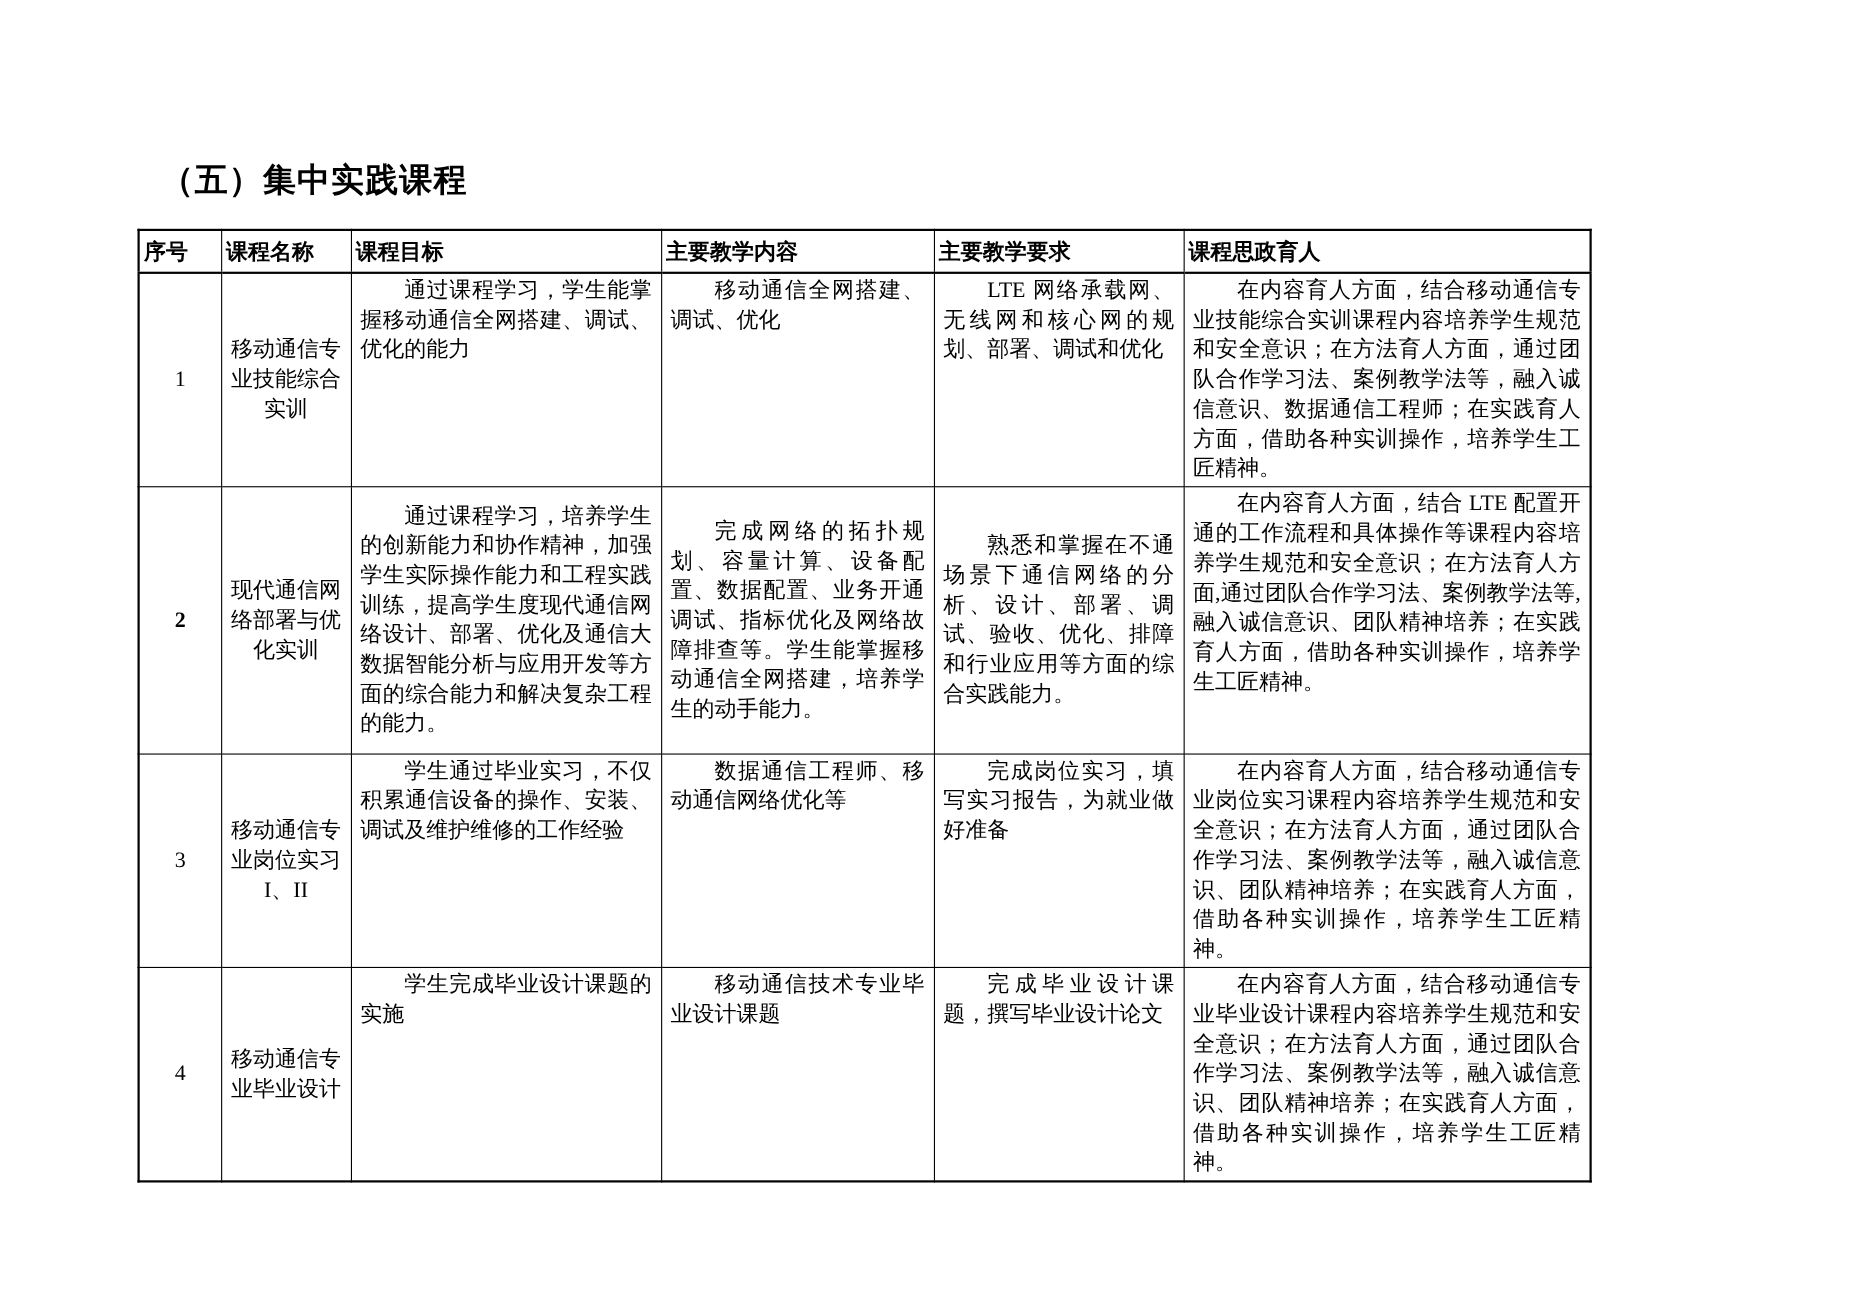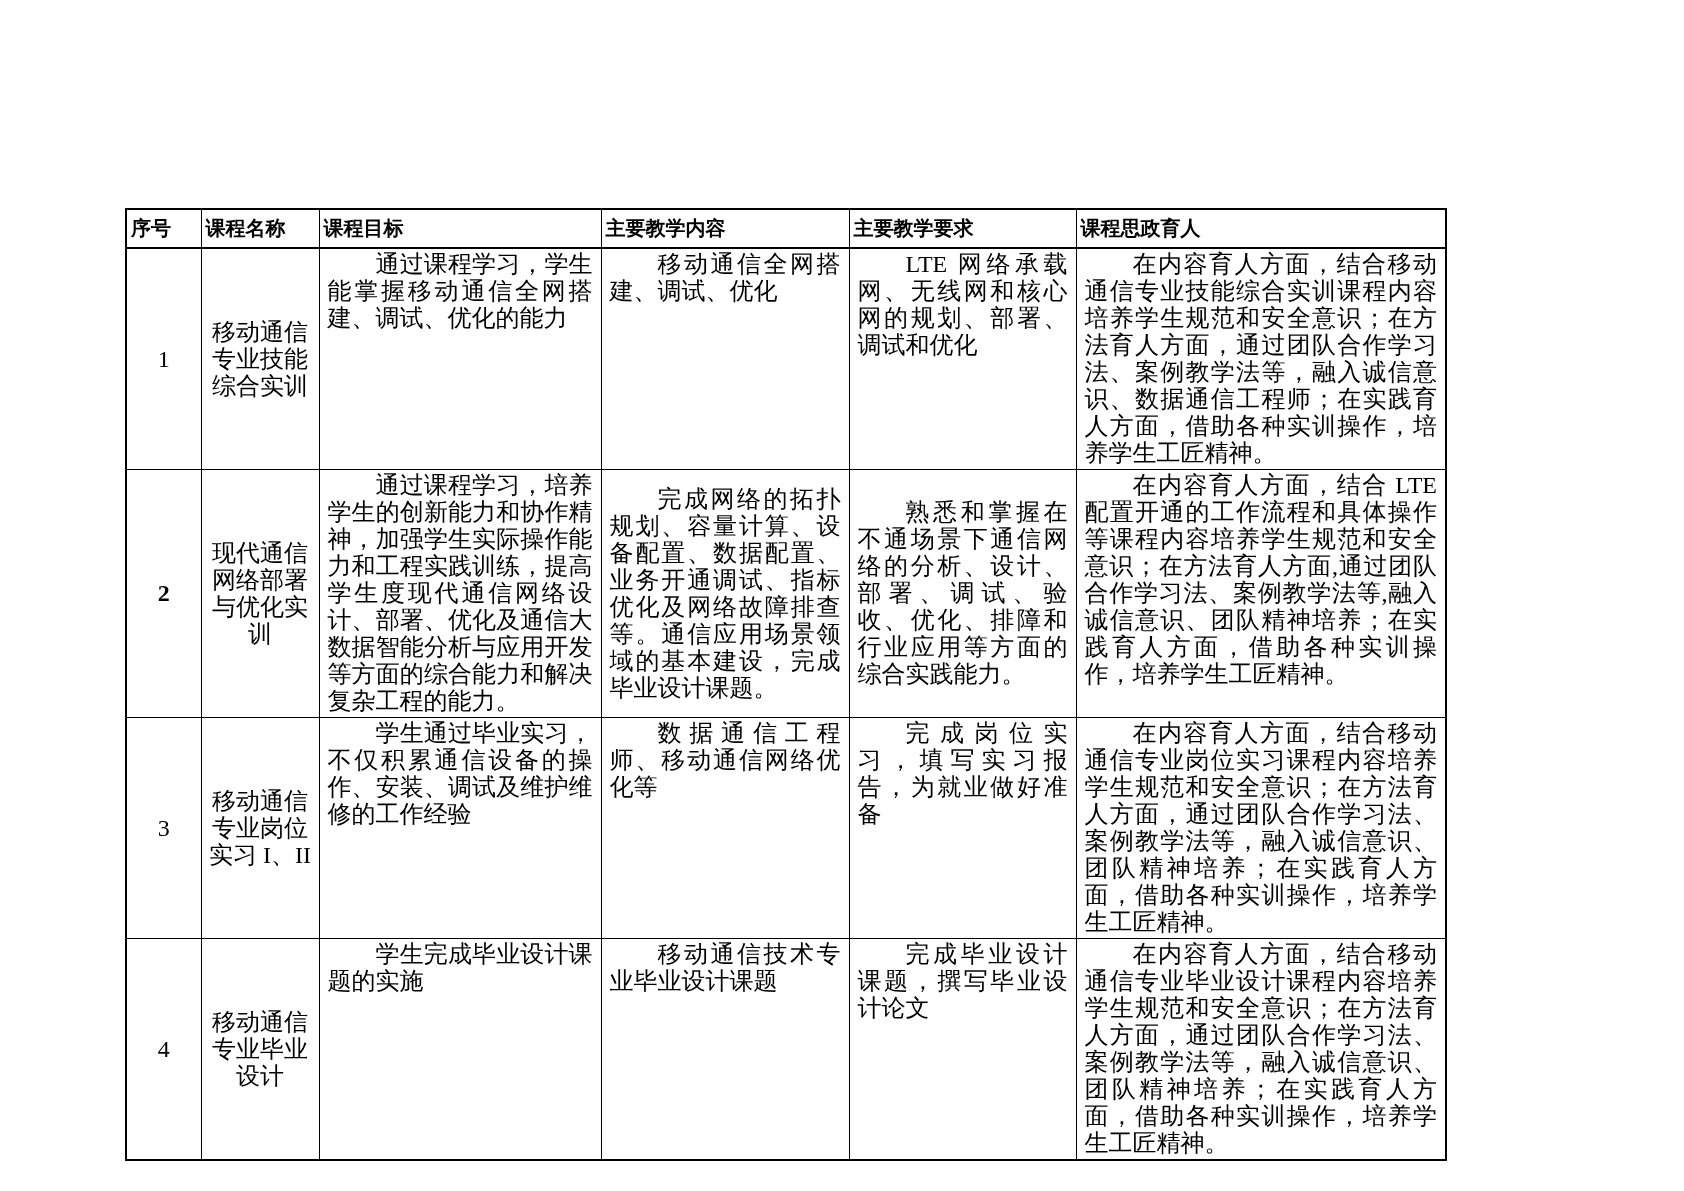--- a/index.html
+++ b/index.html
@@ -38,21 +38,21 @@
   .course-table thead th {
     border-bottom: 2px solid #000;
     font-size: 20px;
     font-weight: bold;
     text-align: left;
     vertical-align: middle;
     padding: 2px 4px;
     height: 33px;
   }
   .course-table td {
-    font-size: 24px;
+    font-size: 20px;
     line-height: 27px;
     padding: 2px 8px;
     vertical-align: top;
     margin-top: 44px;
   }
   td.c-center {
     text-align: center;
     vertical-align: middle;
     padding: 6px 3px;
   }
@@ -73,20 +73,21 @@
     width: 100%;
     text-align: center;
     font-size: 19px;
   }
 </style>
 </head>
 <body>
 
 <div class="page">
 
+  <div class="section-title">（五）集中实践课程</div>
 
   <table class="course-table">
     <colgroup>
       <col style="width:75px">
       <col style="width:118px">
       <col style="width:282px">
       <col style="width:248px">
       <col style="width:227px">
       <col style="width:370px">
     </colgroup>
@@ -106,21 +107,21 @@
         <td class="c-center">移动通信专业技能综合实训</td>
         <td class="c-body">通过课程学习，学生能掌握移动通信全网搭建、调试、优化的能力</td>
         <td class="c-body">移动通信全网搭建、调试、优化</td>
         <td class="c-body">LTE 网络承载网、无线网和核心网的规划、部署、调试和优化</td>
         <td class="c-body">在内容育人方面，结合移动通信专业技能综合实训课程内容培养学生规范和安全意识；在方法育人方面，通过团队合作学习法、案例教学法等，融入诚信意识、数据通信工程师；在实践育人方面，借助各种实训操作，培养学生工匠精神。</td>
       </tr>
       <tr class="row-h2">
         <td class="c-center bold-no">2</td>
         <td class="c-center">现代通信网络部署与优化实训</td>
         <td class="c-body v-mid">通过课程学习，培养学生的创新能力和协作精神，加强学生实际操作能力和工程实践训练，提高学生度现代通信网络设计、部署、优化及通信大数据智能分析与应用开发等方面的综合能力和解决复杂工程的能力。</td>
-        <td class="c-body v-mid">完成网络的拓扑规划、容量计算、设备配置、数据配置、业务开通调试、指标优化及网络故障排查等。通信应用场景领域的基本建设，完成毕业设计课题。</td>
+        <td class="c-body v-mid">完成网络的拓扑规划、容量计算、设备配置、数据配置、业务开通调试、指标优化及网络故障排查等。学生能掌握移动通信全网搭建，培养学生的动手能力。</td>
         <td class="c-body v-mid">熟悉和掌握在不通场景下通信网络的分析、设计、部署、调试、验收、优化、排障和行业应用等方面的综合实践能力。</td>
         <td class="c-body">在内容育人方面，结合 LTE 配置开通的工作流程和具体操作等课程内容培养学生规范和安全意识；在方法育人方面,通过团队合作学习法、案例教学法等,融入诚信意识、团队精神培养；在实践育人方面，借助各种实训操作，培养学生工匠精神。</td>
       </tr>
       <tr class="row-h3">
         <td class="c-center">3</td>
         <td class="c-center">移动通信专业岗位实习 I、II</td>
         <td class="c-body">学生通过毕业实习，不仅积累通信设备的操作、安装、调试及维护维修的工作经验</td>
         <td class="c-body">数据通信工程师、移动通信网络优化等</td>
         <td class="c-body">完成岗位实习，填写实习报告，为就业做好准备</td>
         <td class="c-body">在内容育人方面，结合移动通信专业岗位实习课程内容培养学生规范和安全意识；在方法育人方面，通过团队合作学习法、案例教学法等，融入诚信意识、团队精神培养；在实践育人方面，借助各种实训操作，培养学生工匠精神。</td>

